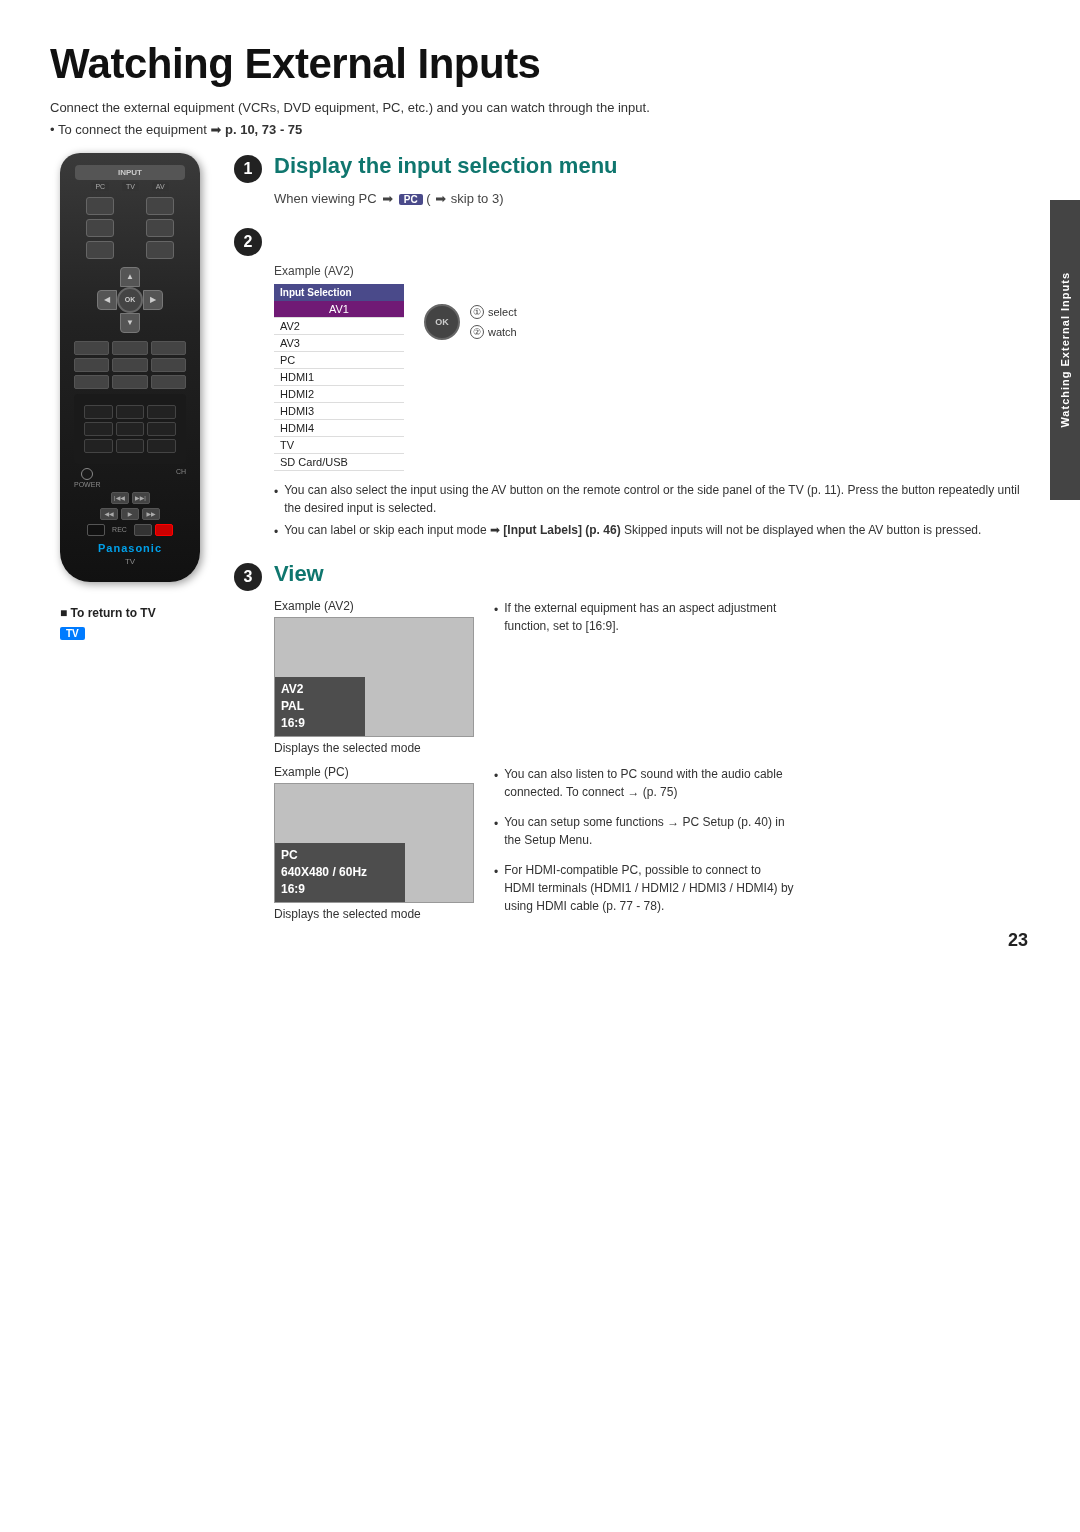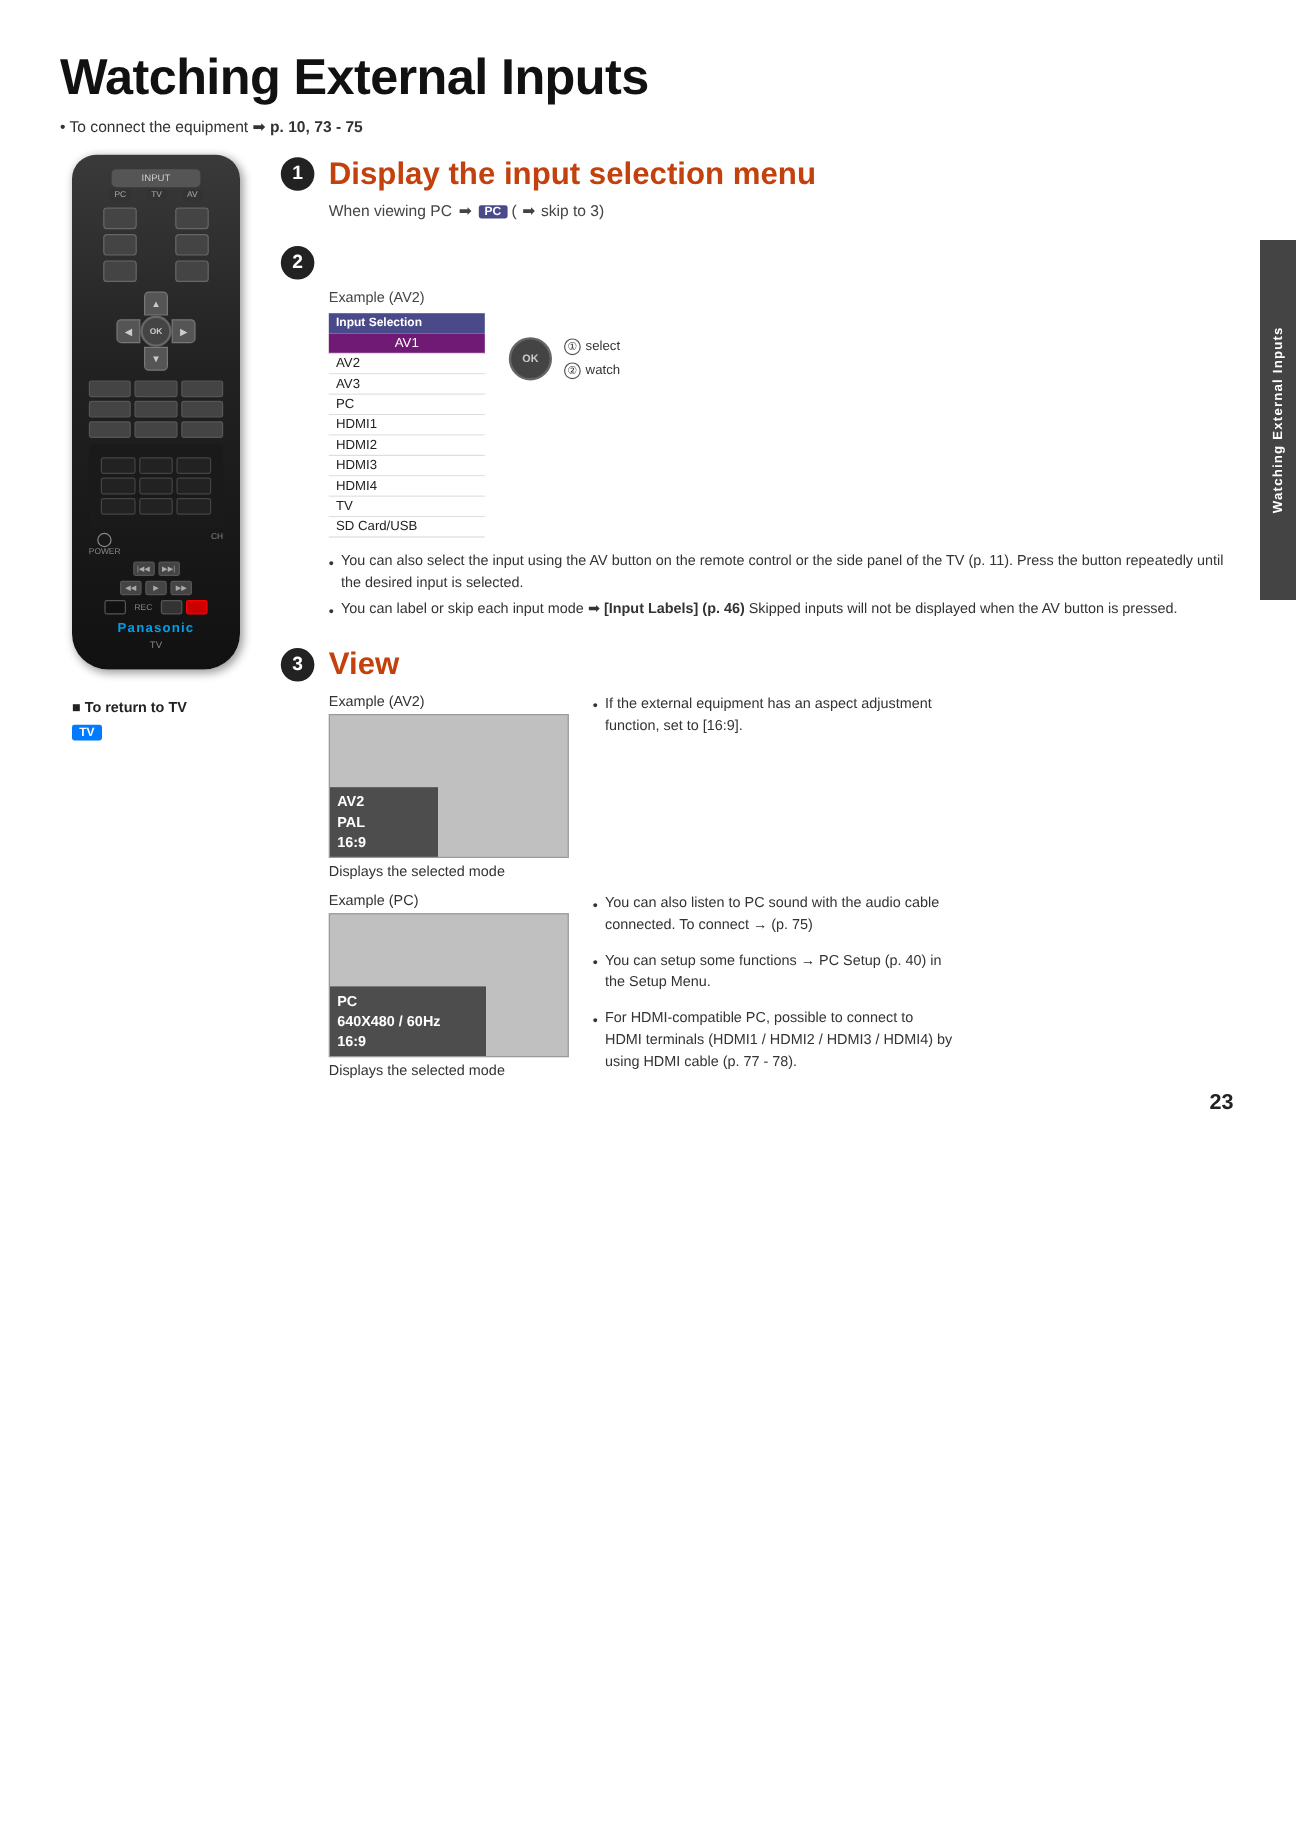--- a/index.html
+++ b/index.html
@@ -74,21 +74,22 @@
       position: relative;
     }
 
     .remote-input-bar {
       background: #555;
       border-radius: 4px;
       padding: 3px 6px;
       font-size: 8px;
       color: #ccc;
       text-align: center;
-      width: 74px;
+      width: 110px;
+      font-weight: bold;
     }
 
     .remote-input-labels {
       display: flex;
       justify-content: space-around;
       width: 90px;
       margin-top: 2px;
     }
 
     .remote-input-label {
@@ -280,23 +281,23 @@
       display: flex;
       align-items: center;
       justify-content: center;
       font-size: 16px;
       font-weight: bold;
       flex-shrink: 0;
       margin-top: 2px;
     }
 
     .step-title {
-      font-size: 26px;
-      font-weight: bold;
-      color: #c2410c;
+      font-size: 22px;
+      font-weight: bold;
+      color: #0f766e;
       line-height: 1.2;
     }
 
     .step-subtitle {
       font-size: 13px;
       color: #444;
       margin-top: 4px;
       margin-left: 40px;
     }
 
@@ -520,20 +521,21 @@
 <body>
 
 <div class="page-container">
 
   <div class="right-sidebar">
     <span class="right-sidebar-text">Watching External Inputs</span>
   </div>
 
   <h1 class="page-title">Watching External Inputs</h1>
 
+  <p class="intro-text">Connect the external equipment (VCRs, DVD equipment, PC, etc.) and you can watch through the input.</p>
   <p class="intro-link">
     <span>•</span>
     <span>To connect the equipment</span>
     <span> ➡ </span>
     <strong>p. 10, 73 - 75</strong>
   </p>
 
   <div class="main-layout">
 
     <div class="remote-container">

